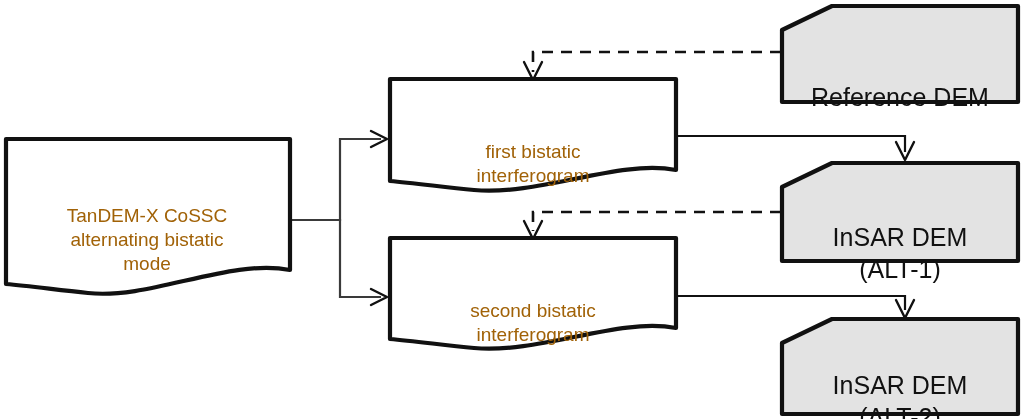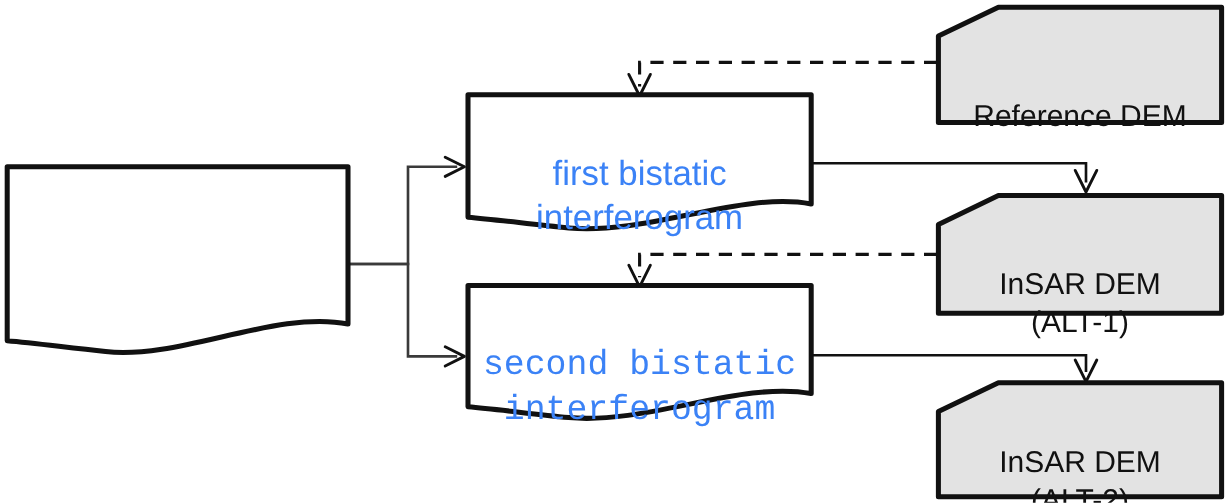--- a/index.html
+++ b/index.html
@@ -33,31 +33,31 @@
     display: flex;
     align-items: center;
     justify-content: center;
     text-align: center;
     line-height: 1.28;
     pointer-events: none;
     white-space: pre-line;
     margin-top: 40px;
   }
   .label-muted {
-    color: #3b82f6;
-    font-size: 29px;
+    color: #a16207;
+    font-size: 19px;
   }
   .label-dark {
     color: #111111;
     font-size: 25px;
   }
   
   #label-source    { left: 8px;   top: 140px; width: 278px; height: 120px; }
   #label-first     { left: 392px; top: 78px;  width: 282px; height: 92px;  }
-  #label-second    { left: 392px; top: 237px; width: 282px; height: 92px; font-family: Liberation Mono, monospace;  }
+  #label-second    { left: 392px; top: 237px; width: 282px; height: 92px;  }
   #label-refdem    { left: 784px; top: 8px;   width: 232px; height: 98px;  }
   #label-alt1      { left: 784px; top: 164px; width: 232px; height: 98px;  }
   #label-alt2      { left: 784px; top: 311px; width: 232px; height: 100px; }
 </style>
 </head>
 <body>
 
 <div id="diagram-root">
 
   <svg id="flow-svg" viewBox="0 0 1024 419" xmlns="http://www.w3.org/2000/svg">
@@ -104,20 +104,23 @@
              C 618 317, 540 354, 474 348
              C 443 345, 414 341, 390 339 Z" fill="#ffffff" stroke="#111111" stroke-width="4.2" stroke-linejoin="round"></path>
 
     <path d="M 782 30 L 832 6 L 1018 6 L 1018 102 L 782 102 Z" fill="#e3e3e3" stroke="#111111" stroke-width="4.2" stroke-linejoin="round"></path>
 
     <path d="M 782 187 L 832 163 L 1018 163 L 1018 261 L 782 261 Z" fill="#e3e3e3" stroke="#111111" stroke-width="4.2" stroke-linejoin="round"></path>
 
     <path d="M 782 343 L 832 319 L 1018 319 L 1018 414 L 782 414 Z" fill="#e3e3e3" stroke="#111111" stroke-width="4.2" stroke-linejoin="round"></path>
   </svg>
 
+  <div id="label-source" class="node-label label-muted">TanDEM-X CoSSC
+alternating bistatic
+mode</div>
 
   <div id="label-first" class="node-label label-muted">first bistatic
 interferogram</div>
 
   <div id="label-second" class="node-label label-muted">second bistatic
 interferogram</div>
 
   <div id="label-refdem" class="node-label label-dark">Reference DEM</div>
 
   <div id="label-alt1" class="node-label label-dark">InSAR DEM

